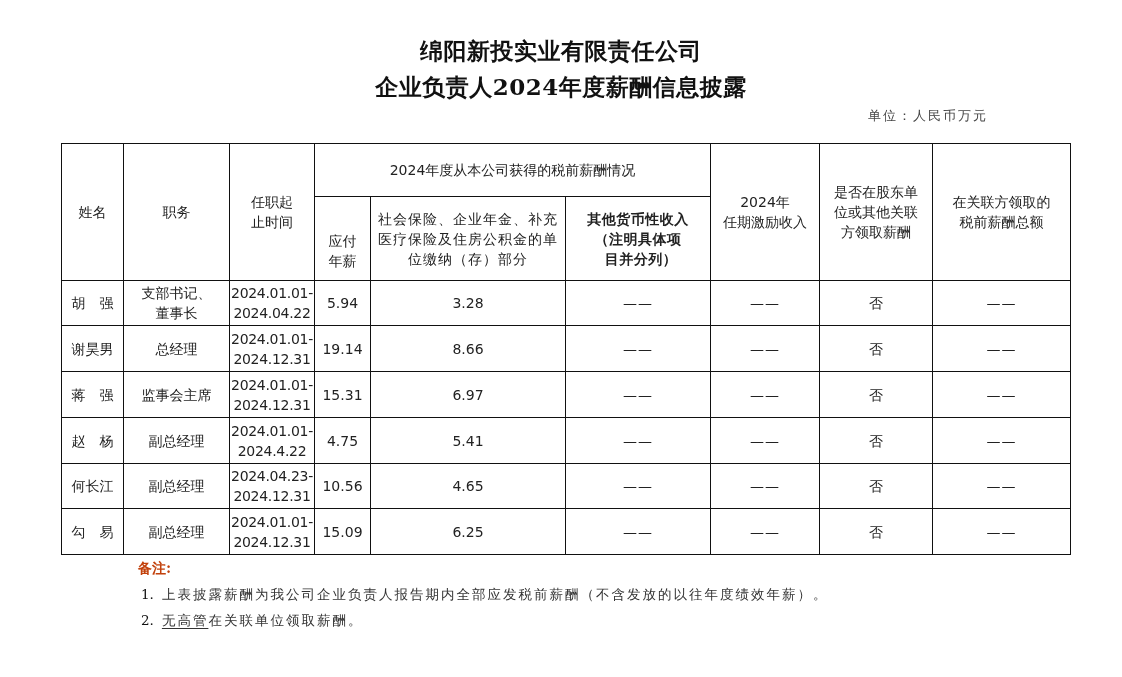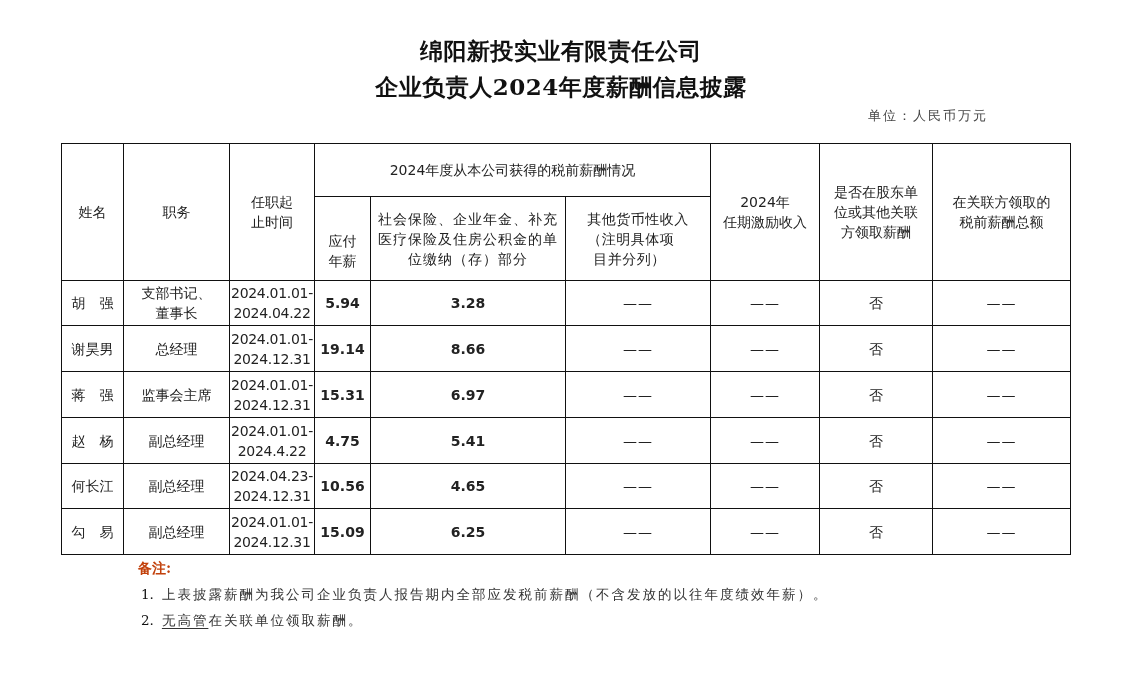--- a/index.html
+++ b/index.html
@@ -10,27 +10,27 @@
   .t1 { top: 36px; text-align: center; }
   .t2 { top: 72px; }
   .unit { position: absolute; left: 868px; top: 107px; font-size: 13px; color: #444;
           font-family: "DejaVu Sans", sans-serif; letter-spacing: 2px; }
   table.main { position: absolute; left: 61px; top: 143px; border-collapse: collapse;
                table-layout: fixed; width: 1009px; }
   table.main td { border: 1.6px solid #111; text-align: center; vertical-align: middle;
                   padding: 0; font-family: "DejaVu Sans", sans-serif; font-size: 14px; color: #222;
                   line-height: 20px; }
   .hdr td { font-size: 14.5px; }
-  td.num { font-family: "DejaVu Sans Mono", monospace; font-size: 12.5px; color: #333; font-weight: bold; }
+  td.num { font-family: "DejaVu Sans Mono", monospace; font-size: 12.5px; color: #333; }
   td.date { font-family: "DejaVu Sans Mono", monospace; font-size: 11.5px; color: #333;
             text-align: left; line-height: 22px; letter-spacing: -0.3px; }
   td.dash { font-family: "DejaVu Sans", sans-serif; font-size: 12px; color: #333; letter-spacing: 1px; }
   td.name { letter-spacing: 0; font-size: 15px; }
   td.pos { font-size: 14px; line-height: 18px; }
-  .wrap-left { display: inline-block; text-align: left; }
+  .wrap-left { display: inline-block; text-align: center; font-weight: bold; }
   .notes { position: absolute; left: 138px; top: 560px; font-family: "DejaVu Sans", sans-serif; }
   .notes .head { font-weight: bold; font-size: 14px; color: #c2410c; font-family: "DejaVu Serif", serif; }
   .notes .item { font-size: 13.5px; color: #333; margin-top: 8px; letter-spacing: 2px; margin-left: 3px; }
   .notes .item .n { font-family: "DejaVu Serif", serif; color: #111; letter-spacing: 0; margin-right: 8px; }
   .ul { text-decoration: underline; text-underline-offset: 3px; }
 </style>
 </head>
 <body>
 
 <div class="title t1">绵阳新投实业有限责任公司</div>

